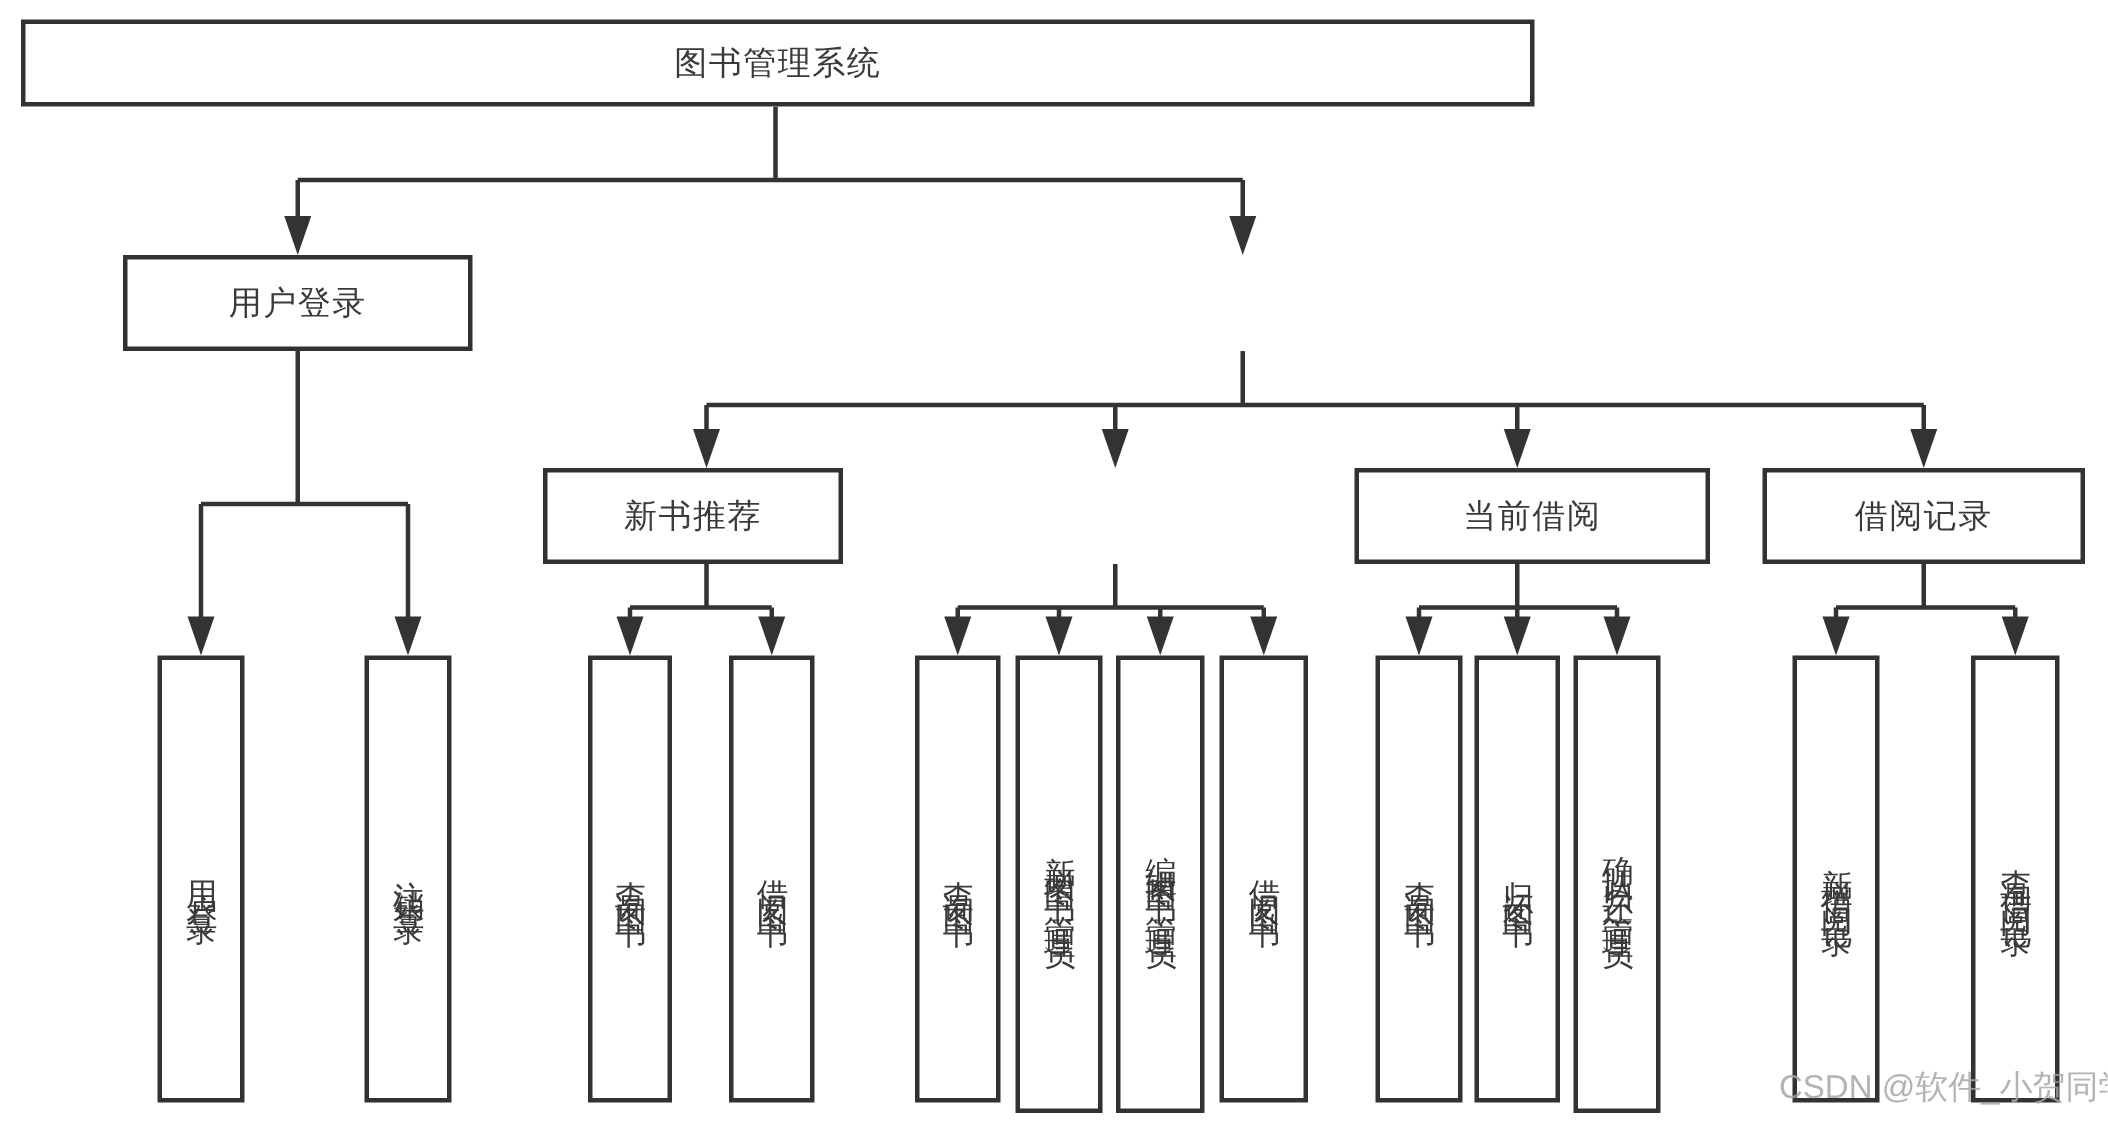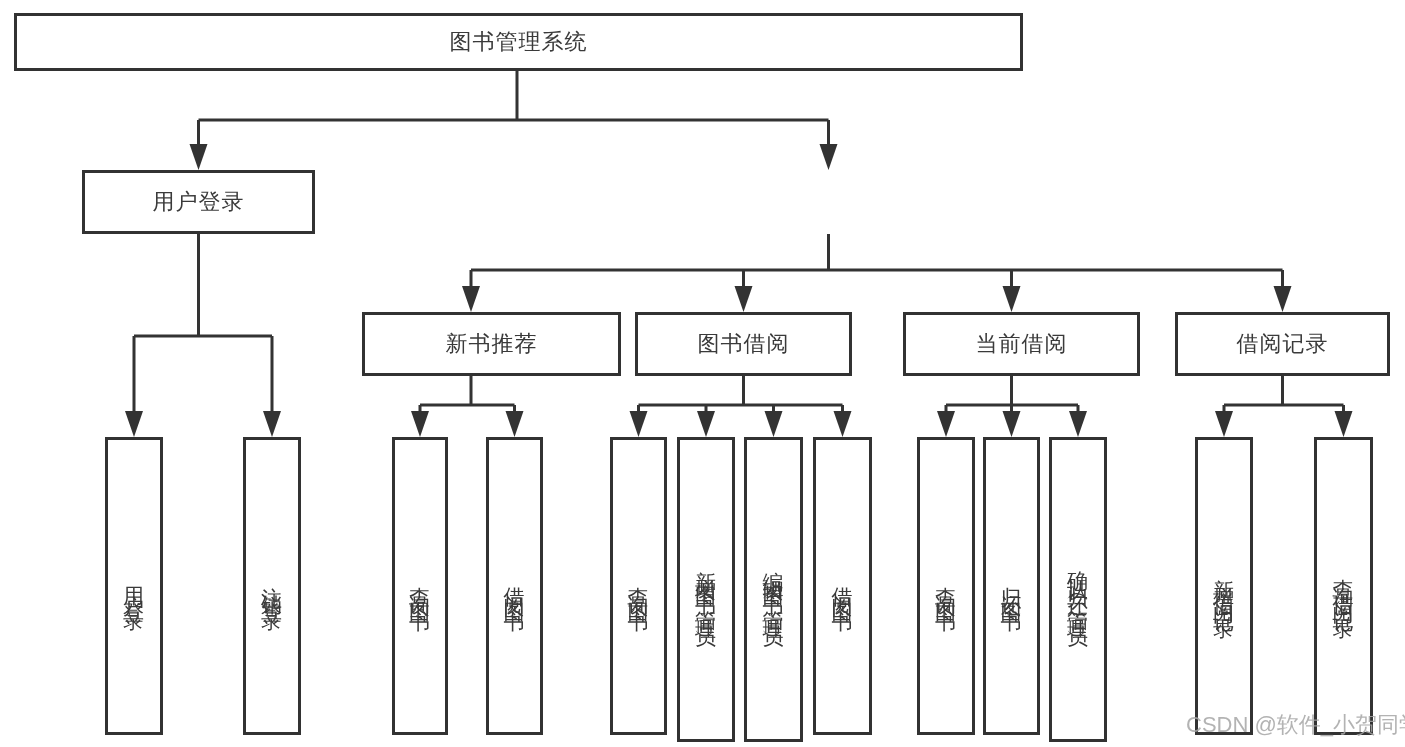--- a/index.html
+++ b/index.html
@@ -51,21 +51,21 @@
     letter-spacing: 8px;
     color: #3a3a3a;
     line-height: 1;
   }
   
   .n-root   { left: 14px;   top: 13px;  width: 1009px; height: 58px; }
   
   .n-login  { left: 82px;   top: 170px; width: 233px;  height: 64px; }
   .n-mgmt   { left: 710px;  top: 170px; width: 237px;  height: 64px; }
   
-  .n-newrec { left: 362px;  top: 312px; width: 259px;  height: 64px; }
+  .n-newrec { left: 362px;  top: 312px; width: 200px;  height: 64px; }
   .n-borrow { left: 635px;  top: 312px; width: 217px;  height: 64px; }
   .n-current{ left: 903px;  top: 312px; width: 237px;  height: 64px; }
   .n-record { left: 1175px; top: 312px; width: 215px;  height: 64px; }
   
   .l-1  { left: 105px;  top: 437px; width: 58px; height: 298px; }
   .l-2  { left: 243px;  top: 437px; width: 58px; height: 298px; }
   .l-3  { left: 392px;  top: 437px; width: 56px; height: 298px; }
   .l-4  { left: 486px;  top: 437px; width: 57px; height: 298px; }
   .l-5  { left: 610px;  top: 437px; width: 57px; height: 298px; }
   .l-6  { left: 677px;  top: 437px; width: 58px; height: 305px; }
@@ -129,23 +129,20 @@
     <span class="lbl">图书管理系统</span>
   </div>
 
   <div class="node n-login">
     <span class="lbl">用户登录</span>
   </div>
 
   <div class="node n-newrec">
     <span class="lbl">新书推荐</span>
   </div>
-  <div class="node n-borrow">
-    <span class="lbl">图书借阅</span>
-  </div>
   <div class="node n-current">
     <span class="lbl">当前借阅</span>
   </div>
   <div class="node n-record">
     <span class="lbl">借阅记录</span>
   </div>
 
   <div class="leaf l-1">
     <span class="vlbl">用户登录</span>
   </div>

